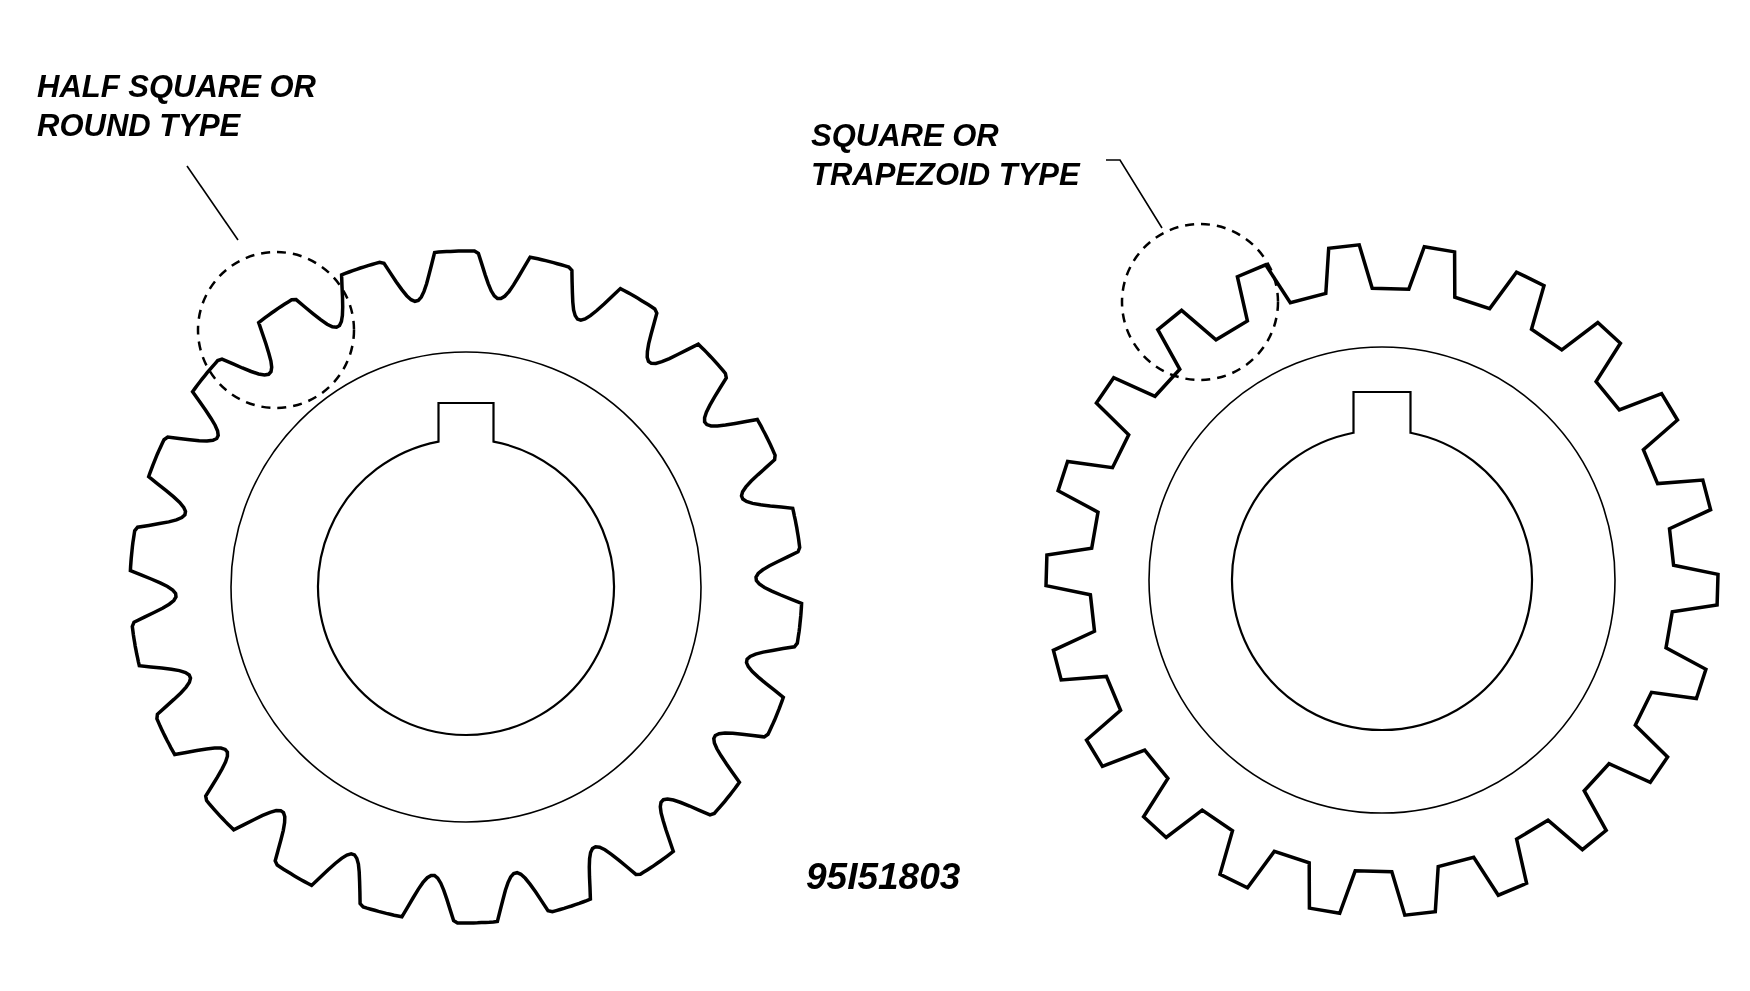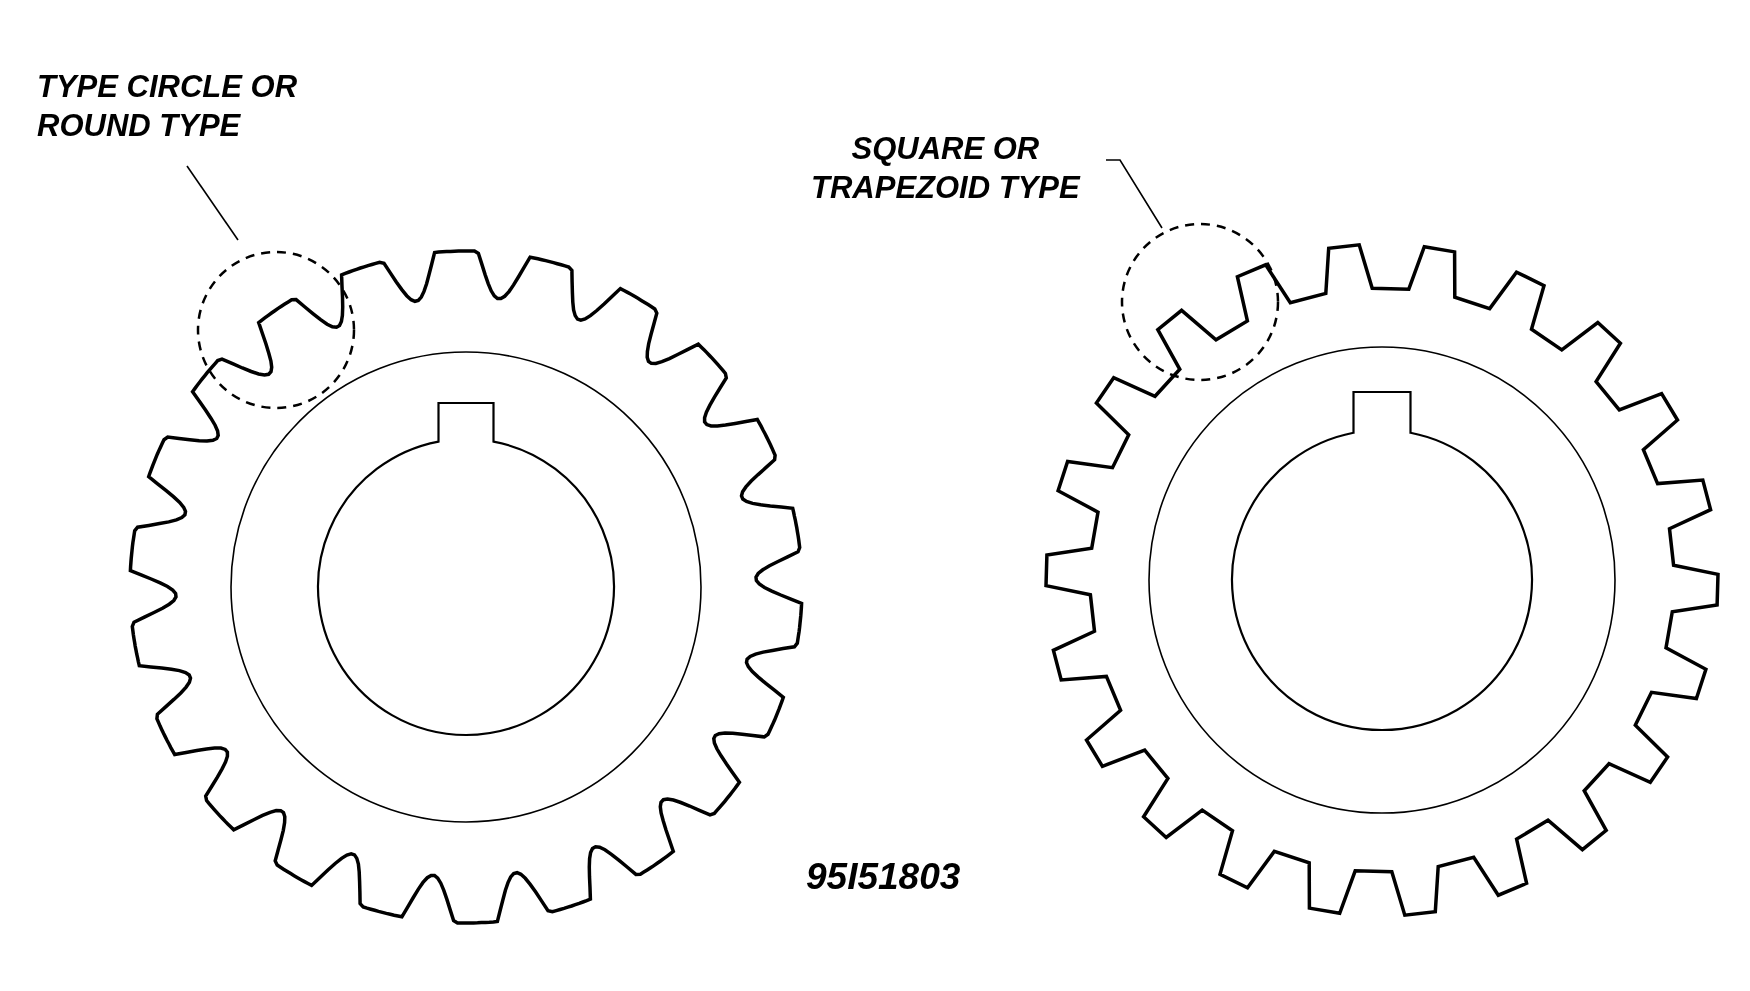--- a/index.html
+++ b/index.html
@@ -17,17 +17,17 @@
     <path d="M493.5 441.57734014260365 A148 148 0 1 1 438.5 441.57734014260365 L438.5 403 L493.5 403 Z" fill="none" stroke="#000" stroke-width="2.2"></path>
     <circle cx="276" cy="330" r="78" fill="none" stroke="#000" stroke-width="2.5" stroke-dasharray="9 7"></circle>
     <line x1="187" y1="166" x2="238" y2="240" stroke="#000" stroke-width="1.6"></line>
     <path d="M1247.4 320.9 L1237.4 276.7 L1265.7 264.8 L1290.3 302.8 L1325.8 293.5 L1328.7 248.3 L1359.2 244.8 L1372.2 288.2 L1408.8 289.2 L1424.3 246.7 L1454.6 251.9 L1454.8 297.2 L1489.7 308.6 L1516.5 272.1 L1544.0 285.7 L1531.5 329.2 L1561.8 349.9 L1597.8 322.5 L1620.4 343.2 L1596.1 381.5 L1619.3 409.9 L1661.6 393.7 L1677.5 420.0 L1643.4 449.8 L1657.6 483.6 L1702.8 480.0 L1710.6 509.7 L1669.5 528.7 L1673.6 565.2 L1718.0 574.4 L1717.1 605.1 L1672.3 611.8 L1666.0 647.9 L1705.9 669.3 L1696.4 698.5 L1651.5 692.3 L1635.3 725.2 L1667.6 757.0 L1650.3 782.3 L1609.0 763.7 L1584.2 790.7 L1606.2 830.3 L1582.4 849.7 L1548.0 820.2 L1516.6 839.1 L1526.6 883.3 L1498.3 895.2 L1473.7 857.2 L1438.2 866.5 L1435.3 911.7 L1404.8 915.2 L1391.8 871.8 L1355.2 870.8 L1339.7 913.3 L1309.4 908.1 L1309.2 862.8 L1274.3 851.4 L1247.5 887.9 L1220.0 874.3 L1232.5 830.8 L1202.2 810.1 L1166.2 837.5 L1143.6 816.8 L1167.9 778.5 L1144.7 750.1 L1102.4 766.3 L1086.5 740.0 L1120.6 710.2 L1106.4 676.4 L1061.2 680.0 L1053.4 650.3 L1094.5 631.3 L1090.4 594.8 L1046.0 585.6 L1046.9 554.9 L1091.7 548.2 L1098.0 512.1 L1058.1 490.7 L1067.6 461.5 L1112.5 467.7 L1128.7 434.8 L1096.4 403.0 L1113.7 377.7 L1155.0 396.3 L1179.8 369.3 L1157.8 329.7 L1181.6 310.3 L1216.0 339.8 Z" fill="none" stroke="#000" stroke-width="3.5" stroke-linejoin="miter"></path>
     <circle cx="1382" cy="580" r="233" fill="none" stroke="#000" stroke-width="1.6"></circle>
     <path d="M1410.5 432.73238645241787 A150 150 0 1 1 1353.5 432.7323864524178 L1353.5 392 L1410.5 392 Z" fill="none" stroke="#000" stroke-width="2.2"></path>
     <circle cx="1200" cy="302" r="78" fill="none" stroke="#000" stroke-width="2.5" stroke-dasharray="9 7"></circle>
     <polyline points="1106,160 1120,160 1162,228" fill="none" stroke="#000" stroke-width="1.6"></polyline>
   </svg>
 
-<div class="lbl" style="left:37px;top:67px;">TYPE CIRCLE OR
+<div class="lbl" style="left:37px;top:67px;">HALF SQUARE OR
 ROUND TYPE</div>
-<div class="lbl" style="left:811px;top:129px;text-align:center;">SQUARE OR
+<div class="lbl" style="left:811px;top:116px;">SQUARE OR
 TRAPEZOID TYPE</div>
 <div class="lbl" style="left:806px;top:857px;font-size:37px;">95I51803</div>
 
 </body></html>

